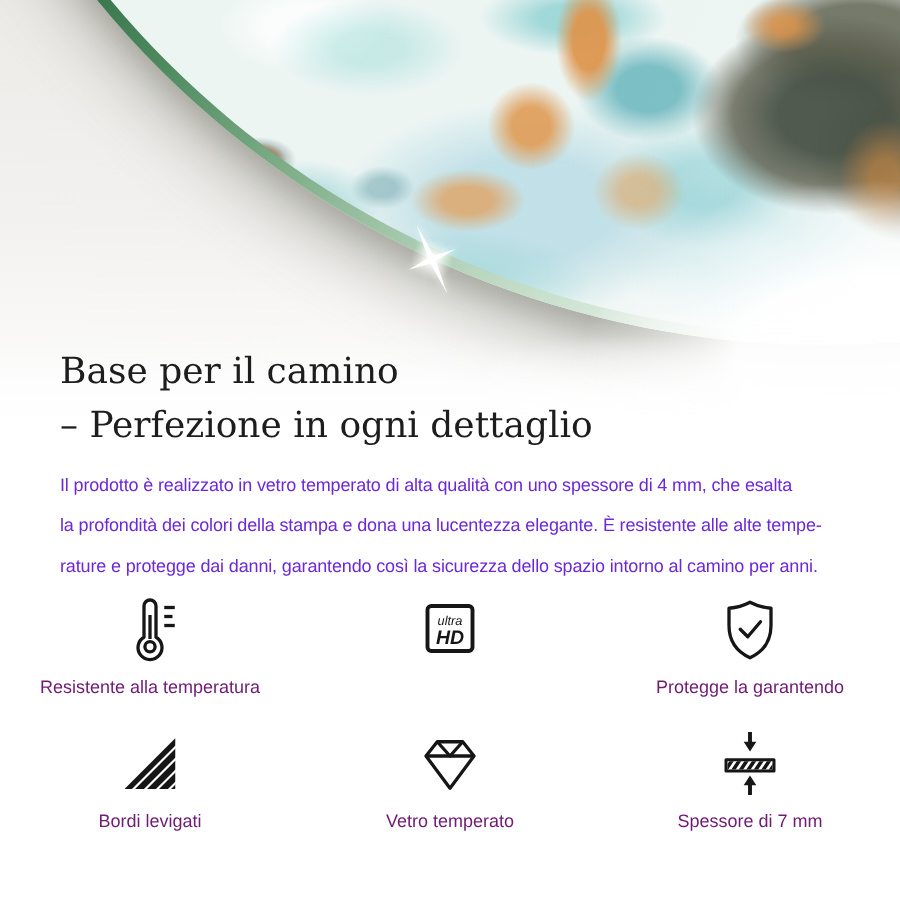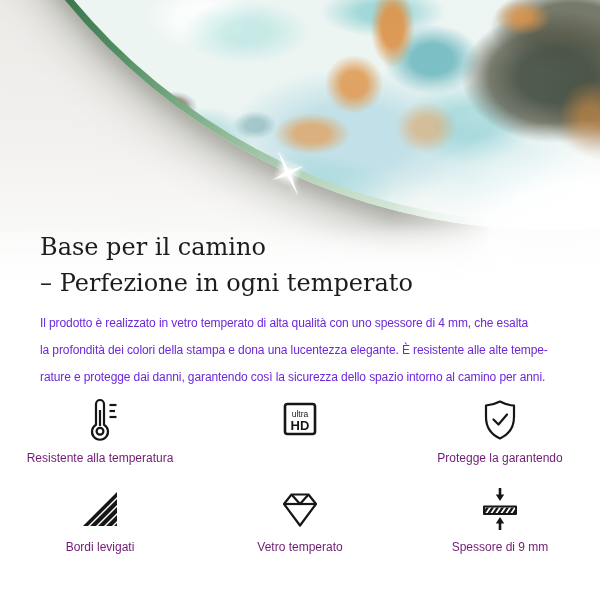--- a/index.html
+++ b/index.html
@@ -51,21 +51,21 @@
   .title{margin:0;font-family:"DejaVu Serif","Liberation Serif",serif;font-weight:400;
          font-size:24px;line-height:36px;color:#1d1d1d;}
   .title span{display:block;}
   .desc{margin-top:9px;font-size:12px;line-height:27px;letter-spacing:-.1px;color:#6d28d9;}
   .desc div{white-space:nowrap;}
 
   
   .features{position:absolute;left:0;top:396px;width:600px;
             display:grid;grid-template-columns:repeat(3,1fr);row-gap:20px;}
   .feature{display:flex;flex-direction:column;align-items:center;}
-  .feature .ic{height:48px;display:flex;align-items:center;justify-content:center;}
+  .feature .ic{height:48px;display:flex;align-items:center;justify-content:center;font-style:italic;}
   .feature .lbl{margin-top:7px;font-size:12px;color:#701a75;}
   svg.ficon{display:block;}
   .stroke{fill:none;stroke:#161616;stroke-width:2.2;stroke-linejoin:round;}
   .fillb{fill:#161616;stroke:none;}
 </style>
 </head>
 <body>
 
 <div class="page">
 
@@ -89,21 +89,21 @@
       <g transform="rotate(-24 28 28)">
         <path d="M28 1 L30.4 25.6 L47 28 L30.4 30.4 L28 55 L25.6 30.4 L9 28 L25.6 25.6 Z" fill="#ffffff" opacity=".8" filter="url(#blur1)"></path>
         <path d="M28 3 L30 26 L45 28 L30 30 L28 53 L26 30 L11 28 L26 26 Z" fill="#ffffff"></path>
       </g>
     </svg>
   </div>
 
   <div class="content">
     <h1 class="title">
       <span>Base per il camino</span>
-      <span>– Perfezione in ogni temperato</span>
+      <span>– Perfezione in ogni dettaglio</span>
     </h1>
     <div class="desc">
       <div>Il prodotto è realizzato in vetro temperato di alta qualità con uno spessore di 4 mm, che esalta</div>
       <div>la profondità dei colori della stampa e dona una lucentezza elegante. È resistente alle alte tempe-</div>
       <div>rature e protegge dai danni, garantendo così la sicurezza dello spazio intorno al camino per anni.</div>
     </div>
   </div>
 
   <div class="features">
 
@@ -189,17 +189,17 @@
             <line x1="26" y1="31" x2="34" y2="19"></line>
             <line x1="31" y1="31" x2="39" y2="19"></line>
             <line x1="36" y1="31" x2="44" y2="19"></line>
           </g>
           <line class="stroke" x1="24" y1="3" x2="24" y2="11" style="stroke-width:2.6"></line>
           <path class="fillb" d="M19.8 9.5 L24 16 L28.2 9.5 Z"></path>
           <line class="stroke" x1="24" y1="45" x2="24" y2="37" style="stroke-width:2.6"></line>
           <path class="fillb" d="M19.8 38.5 L24 32 L28.2 38.5 Z"></path>
         </svg>
       </div>
-      <div class="lbl">Spessore di 9 mm</div>
+      <div class="lbl">Spessore di 7 mm</div>
     </div>
 
   </div>
 </div>
 
 </body></html>

